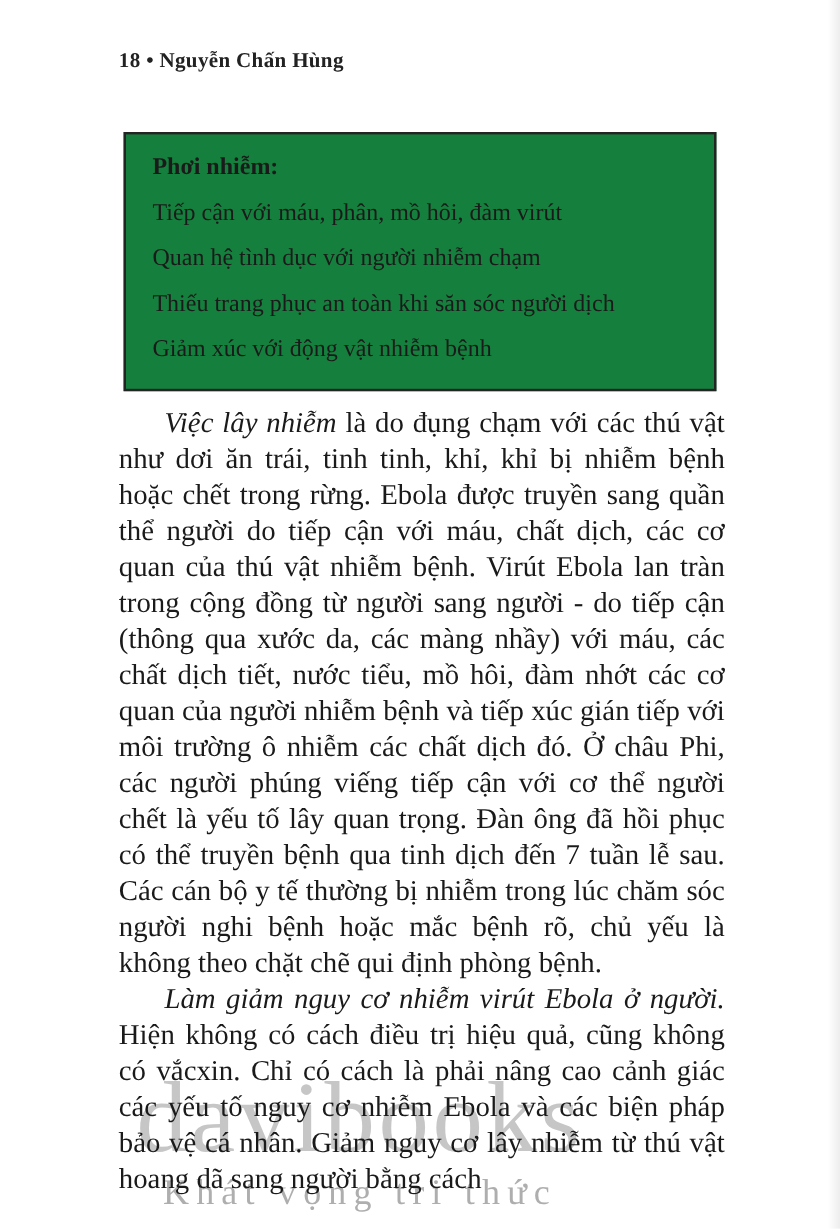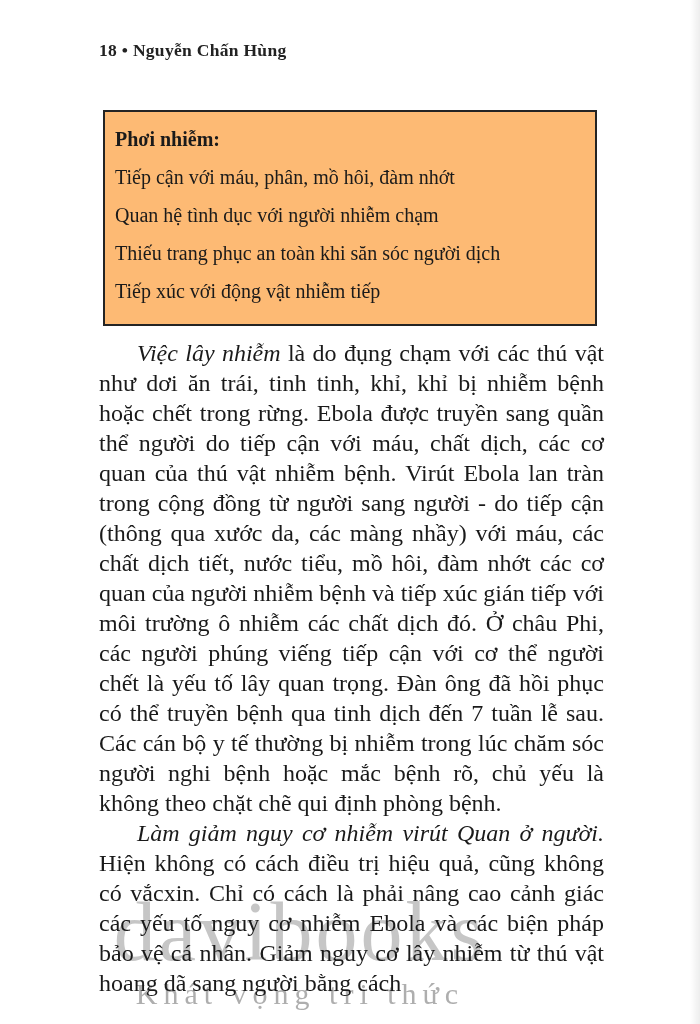--- a/index.html
+++ b/index.html
@@ -22,22 +22,22 @@
     letter-spacing: 0.3px;
     z-index: 2;
   }
   .exposure-box {
     position: absolute;
     top: 110px;
     left: 103px;
     width: 494px;
     box-sizing: border-box;
     border: 2px solid #242424;
-    padding: 15px 8px 21px 10px;
-    background: #fdba74;
+    padding: 15px 8px 21px 22px;
+    background: #15803d;
     z-index: 2;
   }
   .exposure-title {
     font-size: 20px;
     font-weight: bold;
     margin: 0;
     line-height: 24px;
   }
   .exposure-item {
     font-size: 20px;
@@ -100,24 +100,24 @@
   <div class="watermark-title">davibooks</div>
   <div class="watermark-sub">Khát vọng tri thức</div>
 </div>
 
 <div class="page-header">
   <span>18 • Nguyễn Chấn Hùng</span>
 </div>
 
 <div class="exposure-box">
   <div class="exposure-title">Phơi nhiễm:</div>
-  <div class="exposure-item">Tiếp cận với máu, phân, mồ hôi, đàm nhớt</div>
+  <div class="exposure-item">Tiếp cận với máu, phân, mồ hôi, đàm virút</div>
   <div class="exposure-item">Quan hệ tình dục với người nhiễm chạm</div>
   <div class="exposure-item">Thiếu trang phục an toàn khi săn sóc người dịch</div>
-  <div class="exposure-item">Tiếp xúc với động vật nhiễm tiếp</div>
+  <div class="exposure-item">Giảm xúc với động vật nhiễm bệnh</div>
 </div>
 
 <div class="body-text">
   <p><span class="lead-italic">Việc lây nhiễm</span><span> là do đụng chạm với các thú vật như dơi ăn trái, tinh tinh, khỉ, khỉ bị nhiễm bệnh hoặc chết trong rừng. Ebola được truyền sang quần thể người do tiếp cận với máu, chất dịch, các cơ quan của thú vật nhiễm bệnh. Virút Ebola lan tràn trong cộng đồng từ người sang người - do tiếp cận (thông qua xước da, các màng nhầy) với máu, các chất dịch tiết, nước tiểu, mồ hôi, đàm nhớt các cơ quan của người nhiễm bệnh và tiếp xúc gián tiếp với môi trường ô nhiễm các chất dịch đó. Ở châu Phi, các người phúng viếng tiếp cận với cơ thể người chết là yếu tố lây quan trọng. Đàn ông đã hồi phục có thể truyền bệnh qua tinh dịch đến 7 tuần lễ sau. Các cán bộ y tế thường bị nhiễm trong lúc chăm sóc người nghi bệnh hoặc mắc bệnh rõ, chủ yếu là không theo chặt chẽ qui định phòng bệnh.</span></p>
-  <p><span class="lead-italic">Làm giảm nguy cơ nhiễm virút Quan ở người.</span><span> Hiện không có cách điều trị hiệu quả, cũng không có vắcxin. Chỉ có cách là phải nâng cao cảnh giác các yếu tố nguy cơ nhiễm Ebola và các biện pháp bảo vệ cá nhân. Giảm nguy cơ lây nhiễm từ thú vật hoang dã sang người bằng cách</span></p>
+  <p><span class="lead-italic">Làm giảm nguy cơ nhiễm virút Ebola ở người.</span><span> Hiện không có cách điều trị hiệu quả, cũng không có vắcxin. Chỉ có cách là phải nâng cao cảnh giác các yếu tố nguy cơ nhiễm Ebola và các biện pháp bảo vệ cá nhân. Giảm nguy cơ lây nhiễm từ thú vật hoang dã sang người bằng cách</span></p>
 </div>
 
 <div class="edge-shade"></div>
 
 </body></html>

